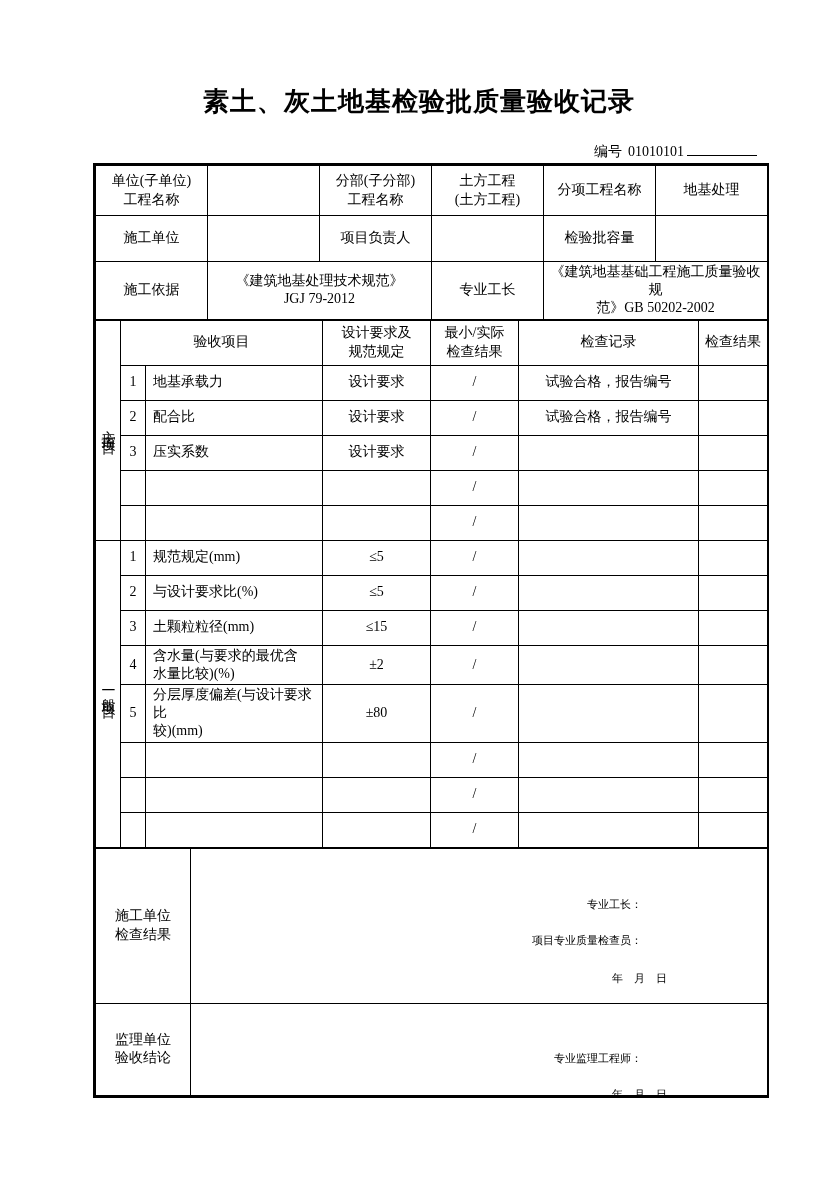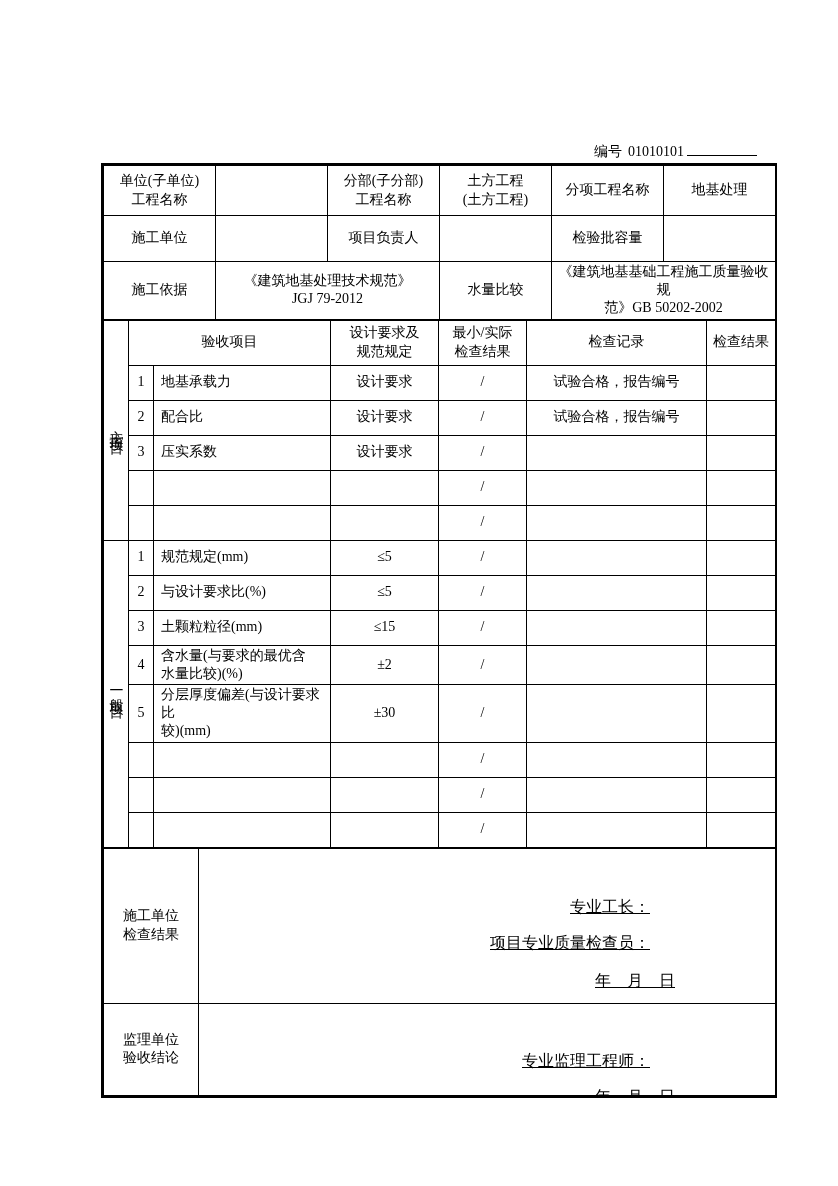--- a/index.html
+++ b/index.html
@@ -5,41 +5,42 @@
   html,body{margin:0;padding:0;background:#ffffff;}
   .page{position:relative;width:838px;height:1186px;background:#fff;
         font-family:"Liberation Serif", serif;color:#000;}
   .title{position:absolute;top:84px;left:0;width:100%;margin:0;
          text-align:center;font-size:26px;font-weight:bold;letter-spacing:1px;}
   .code-line{position:absolute;top:140px;left:85px;width:672px;
              text-align:right;font-size:14px;}
   .code-line .lbl{margin-right:6px;}
   .code-underline{display:inline-block;width:70px;height:15px;
                   border-bottom:1px solid #000;margin-left:3px;}
-  .form{position:absolute;left:101px;top:163px;width:672px;border:2px solid #000;}
+  .form{position:absolute;left:93px;top:163px;width:672px;border:2px solid #000;}
   table{border-collapse:collapse;table-layout:fixed;width:672px;}
   td{border:1px solid #000;text-align:center;vertical-align:middle;
      font-size:14px;line-height:1.3;padding:1px 2px;overflow:hidden;}
   .pre{white-space:pre-line;}
   .h50{height:50px}.h46{height:46px}.h45{height:45px}
   .ih{height:35px}
   .h155{height:155px}.h108{height:92px}
   .name-cell{text-align:left;padding-left:7px;}
   .vlabel-cell{padding:0;}
   .vtext{display:inline-block;writing-mode:vertical-lr;text-orientation:upright;
          letter-spacing:4px;font-size:14px;}
   .sig-cell{position:relative;padding:0;}
-  .sig{position:absolute;white-space:nowrap;font-size:16px;text-decoration:underline;}
+  .sig{position:absolute;white-space:nowrap;font-size:11px;}
   .sec-label{font-size:14px;}
 </style>
 </head>
 <body>
 
 <div class="page">
 
+  <h1 class="title">素土、灰土地基检验批质量验收记录</h1>
 
   <div class="code-line">
     <span class="lbl">编号</span><span>01010101</span><span class="code-underline"></span>
   </div>
 
   <div class="form">
 
     <table>
       <colgroup>
           <col style="width:112px">
@@ -66,21 +67,21 @@
         <td></td>
         <td>项目负责人</td>
         <td></td>
         <td>检验批容量</td>
         <td></td>
       </tr>
       <tr class="h45">
         <td>施工依据</td>
         <td colspan="2" class="pre">《建筑地基处理技术规范》
 JGJ 79-2012</td>
-        <td>水量比较</td>
+        <td>专业工长</td>
         <td colspan="2" class="pre">《建筑地基基础工程施工质量验收规
 范》GB 50202-2002</td>
       </tr>
     </tbody>
       </table>
 
     <table>
       <colgroup>
           <col style="width:25px">
           <col style="width:25px">
@@ -173,21 +174,21 @@
 水量比较)(%)</td>
         <td>±2</td>
         <td>/</td>
         <td></td>
         <td></td>
       </tr>
       <tr class="ih">
         <td>5</td>
         <td class="name-cell pre">分层厚度偏差(与设计要求比
 较)(mm)</td>
-        <td>±30</td>
+        <td>±80</td>
         <td>/</td>
         <td></td>
         <td></td>
       </tr>
       <tr class="ih">
         <td></td>
         <td class="name-cell"></td>
         <td></td>
         <td>/</td>
         <td></td>

